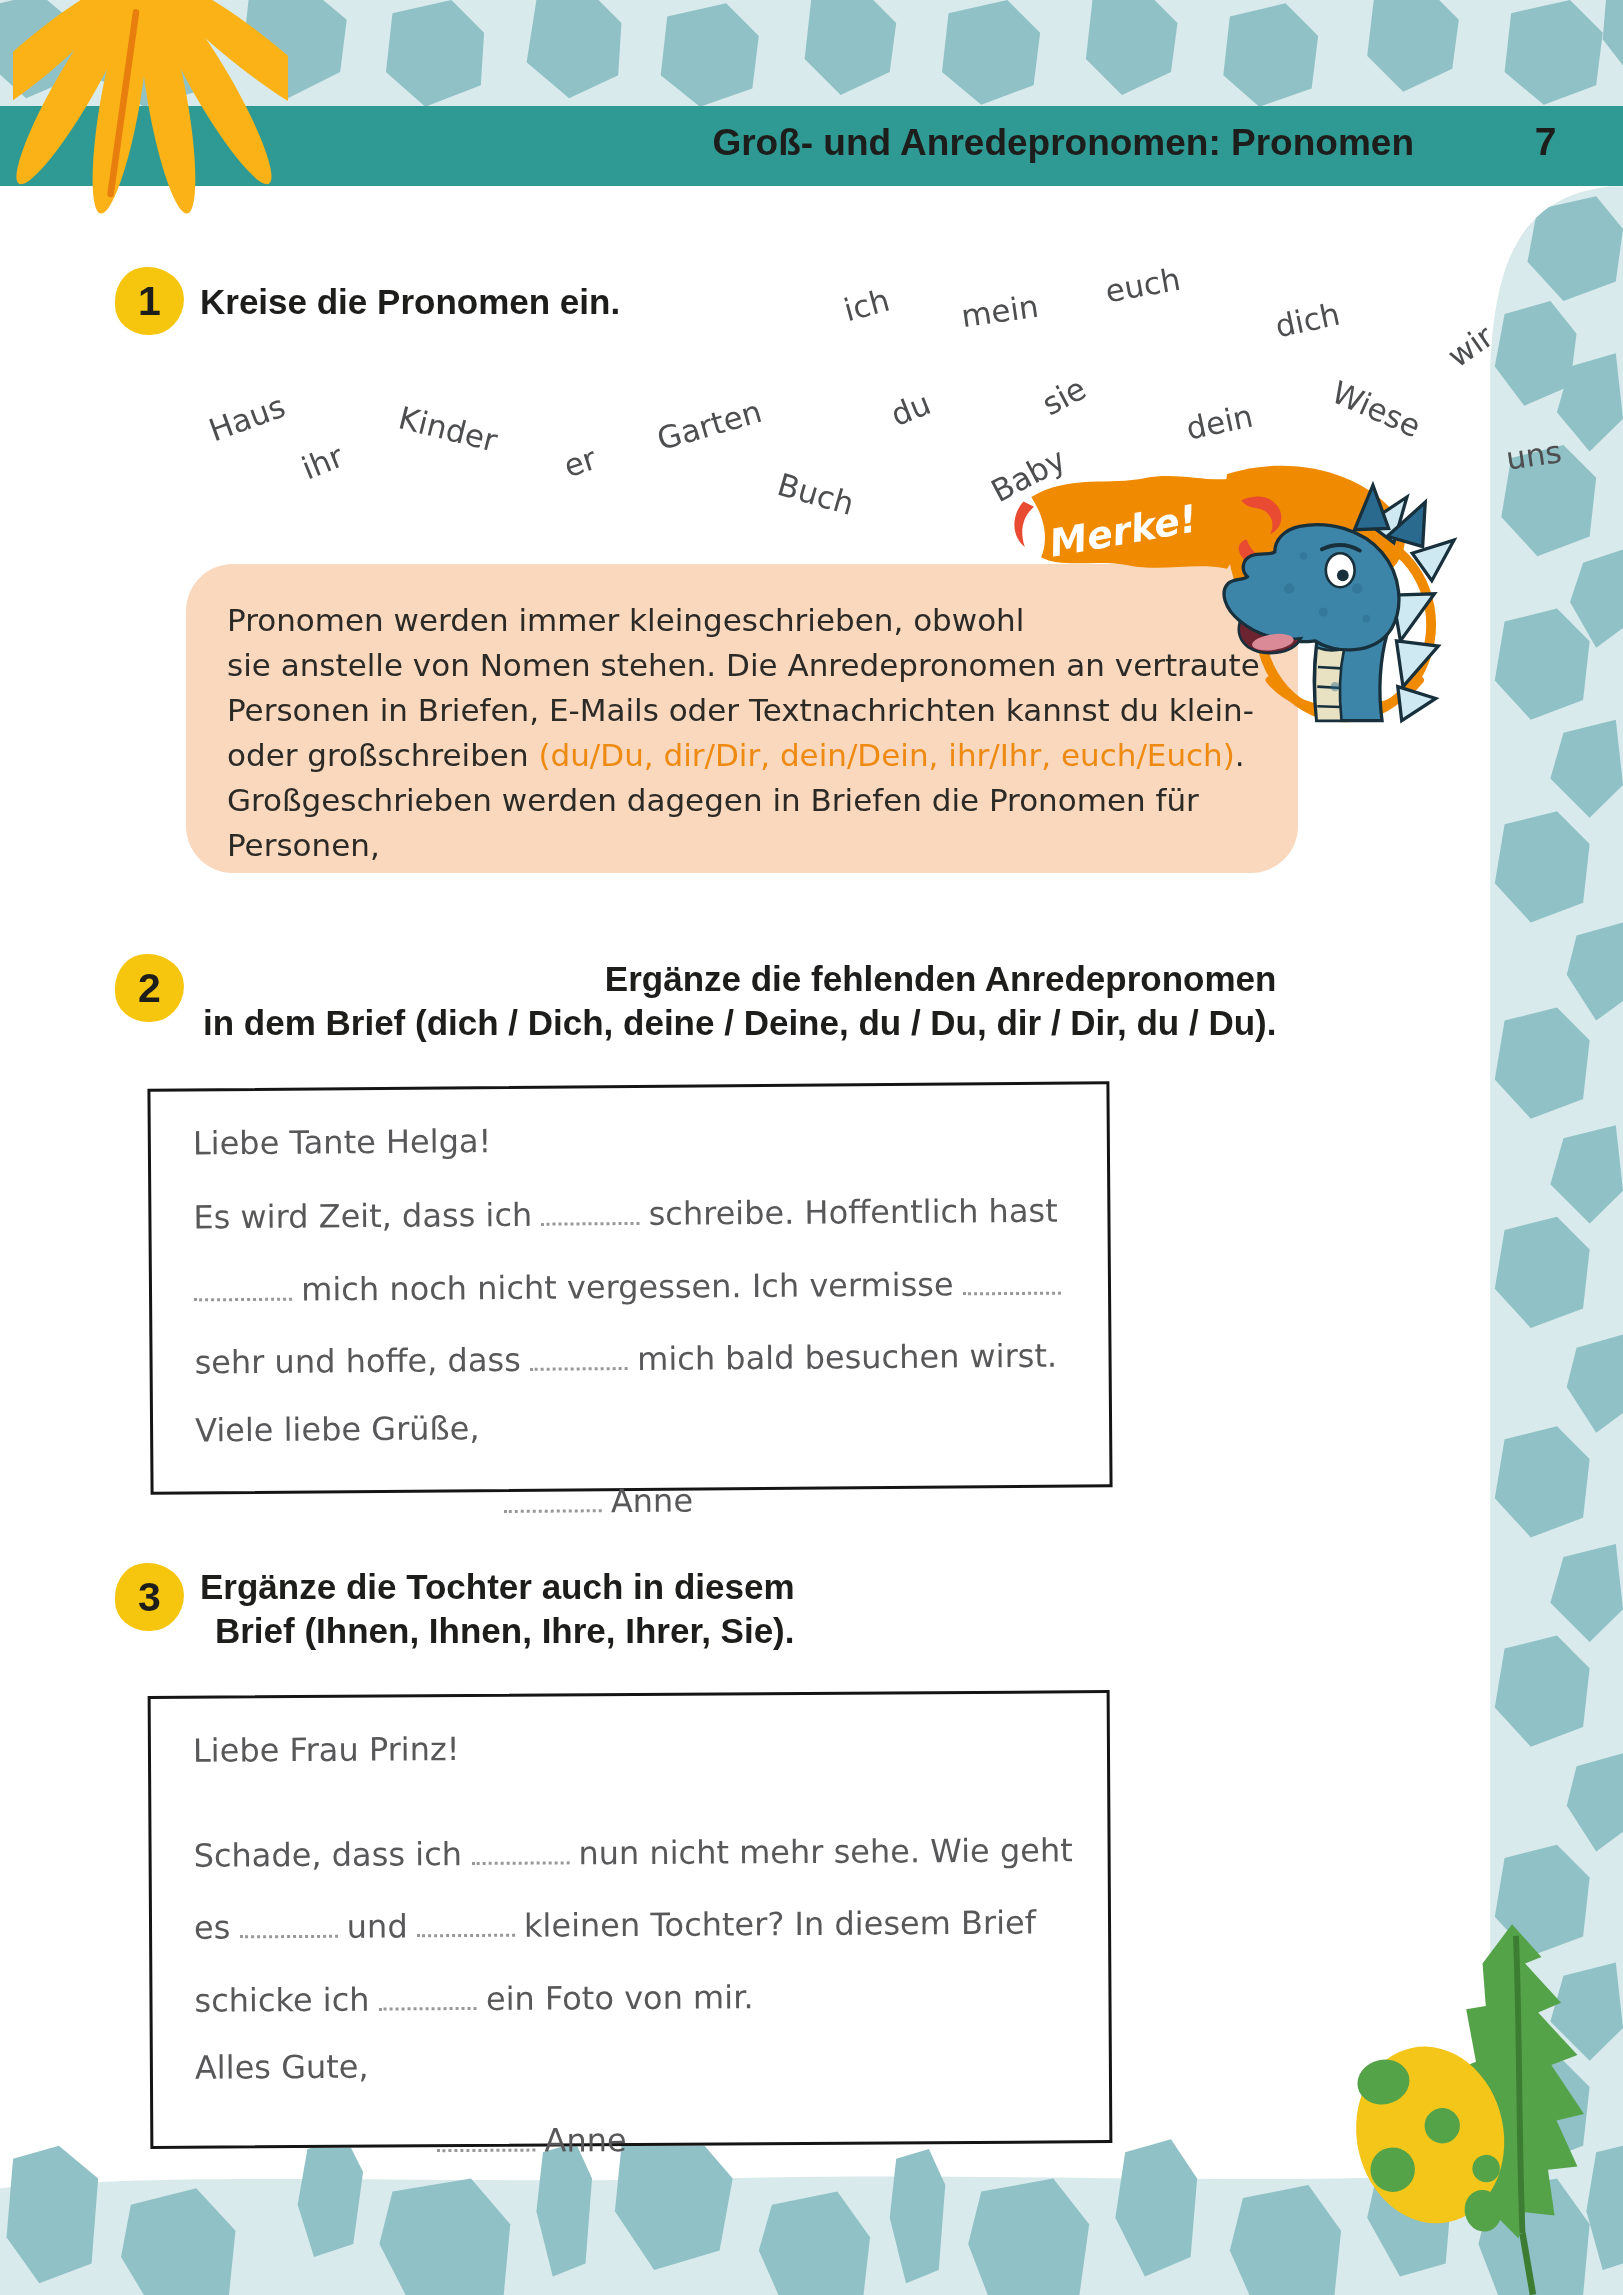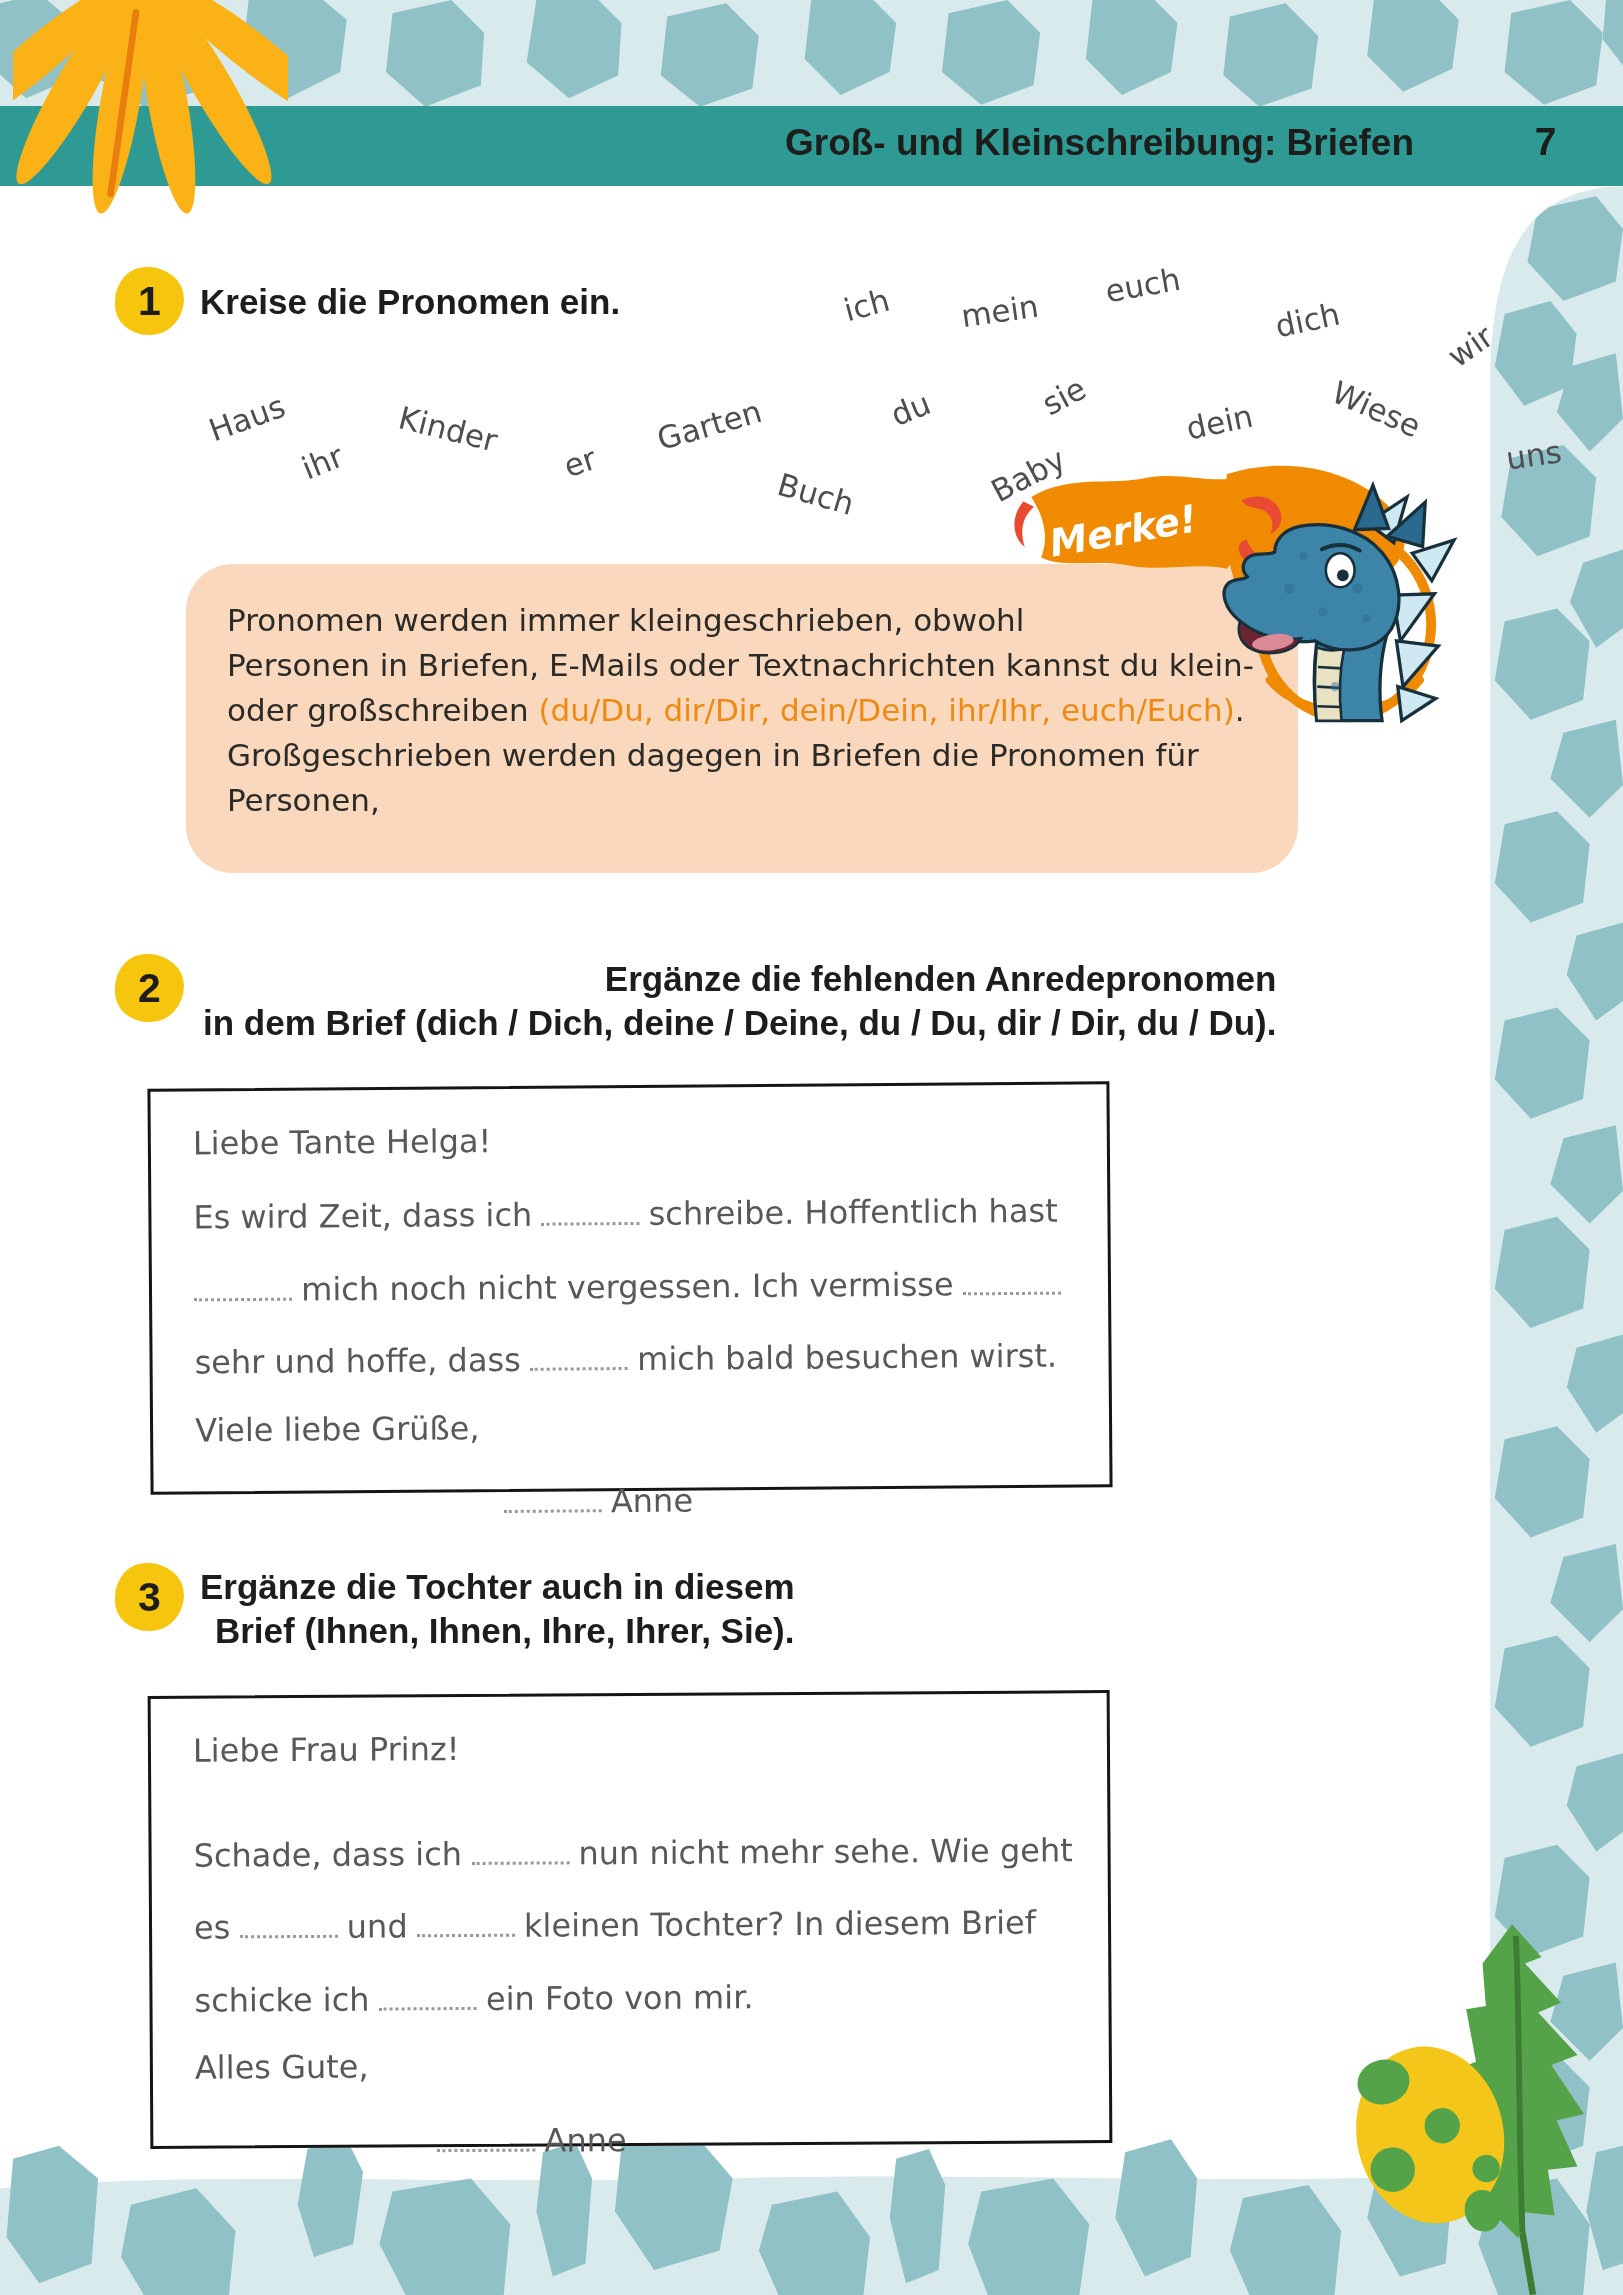--- a/index.html
+++ b/index.html
@@ -115,21 +115,21 @@
       <polygon points="1500,3350 1610,3330 1665,3400 1650,3508 1510,3508 1480,3430"></polygon>
       <polygon points="1720,3290 1790,3270 1830,3330 1820,3450 1750,3480 1705,3390"></polygon>
       <polygon points="1900,3360 2000,3340 2050,3410 2040,3508 1910,3508 1880,3440"></polygon>
       <polygon points="2110,3300 2180,3280 2220,3340 2210,3460 2140,3480 2090,3390"></polygon>
       <polygon points="2280,3350 2380,3330 2430,3400 2420,3508 2290,3508 2260,3430"></polygon>
       <polygon points="2440,3290 2481,3280 2481,3460 2450,3470 2425,3380"></polygon>
     </g>
   </svg>
 
   <div class="header-bar">
-    <div class="header-title">Groß- und Kleinschreibung: Briefen</div>
+    <div class="header-title">Groß- und Anredepronomen: Pronomen</div>
     <div class="header-page-number">7</div>
   </div>
 
   <svg class="abs" style="left:13px;top:0;" width="275" height="216" viewBox="0 0 420 330">
     <g style="fill:var(--flower)">
       <ellipse cx="200" cy="160" rx="30" ry="172" transform="rotate(-52 200 -50)"></ellipse>
       <ellipse cx="200" cy="160" rx="30" ry="172" transform="rotate(-30 200 -50)"></ellipse>
       <ellipse cx="200" cy="160" rx="30" ry="172" transform="rotate(-10 200 -50)"></ellipse>
       <ellipse cx="200" cy="160" rx="30" ry="172" transform="rotate(10 200 -50)"></ellipse>
       <ellipse cx="200" cy="160" rx="30" ry="172" transform="rotate(30 200 -50)"></ellipse>
@@ -156,20 +156,21 @@
     <span class="w" style="left:1042px;top:378px;transform:rotate(-28deg);">sie</span>
     <span class="w" style="left:1186px;top:404px;transform:rotate(-12deg);">dein</span>
     <span class="w" style="left:1330px;top:391px;transform:rotate(24deg);">Wiese</span>
     <span class="w" style="left:1506px;top:437px;transform:rotate(-8deg);">uns</span>
     <span class="w" style="left:777px;top:476px;transform:rotate(16deg);">Buch</span>
     <span class="w" style="left:989px;top:457px;transform:rotate(-28deg);">Baby</span>
   </div>
 
   <div class="merke-box">
     <div>Pronomen werden immer kleingeschrieben, obwohl</div>
+    <div>sie anstelle von Nomen stehen. Die Anredepronomen an vertraute</div>
     <div>Personen in Briefen, E-Mails oder Textnachrichten kannst du klein-</div>
     <div><span>oder großschreiben </span><span class="orange">(du/Du, dir/Dir, dein/Dein, ihr/Ihr, euch/Euch)</span><span>.</span></div>
     <div>Großgeschrieben werden dagegen in Briefen die Pronomen für Personen,</div>
   </div>
 
   <svg class="abs" style="left:1011px;top:461px;" width="406" height="137" viewBox="0 0 620 210">
     <path d="M18,62 C0,82 -2,114 20,132 C12,108 16,86 34,70 Z" style="fill:var(--ribbon-red)"></path>
     <path d="M330,20 C440,-15 560,25 600,100 C615,150 570,200 480,200 L345,195 C325,140 322,70 330,20 Z" style="fill:var(--ribbon-orange)"></path>
     <path d="M30,55 C90,20 150,38 205,26 C255,16 300,34 345,26 C360,90 350,140 330,165 C280,155 230,170 180,160 C130,150 80,165 45,148 C58,115 48,84 30,55 Z" style="fill:var(--ribbon-orange)"></path>
     <path d="M352,60 C380,48 404,56 412,78 C416,92 410,106 396,112 C404,96 398,80 382,74 C370,70 360,72 352,60 Z" style="fill:var(--ribbon-red)"></path>

